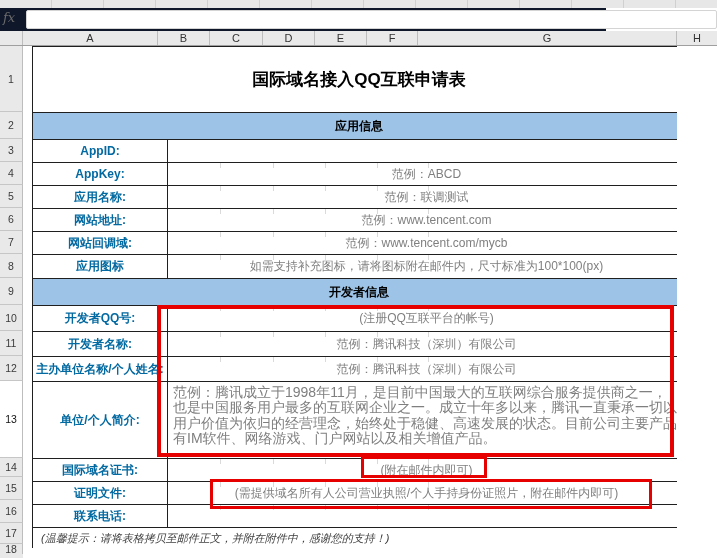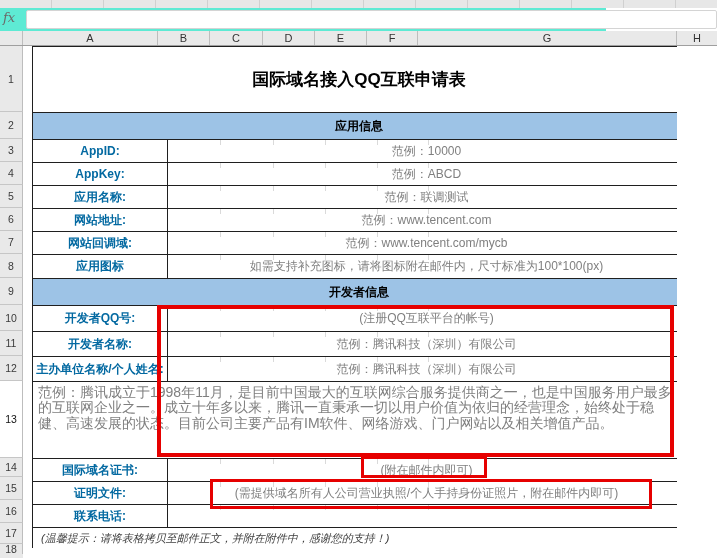--- a/index.html
+++ b/index.html
@@ -5,21 +5,21 @@
   * { margin:0; padding:0; box-sizing:border-box; }
   html,body { width:717px; height:558px; }
   body { font-family:"Liberation Sans", sans-serif; background:#fff; overflow:hidden; }
   .screen { position:relative; width:717px; height:558px; background:#fff; }
 
   
   .ribbon-strip { position:absolute; left:0; top:0; width:717px; height:8px; background:#e7e7e7;
     background-image:repeating-linear-gradient(to right, transparent 0 51px, #d0d0d0 51px 52px); }
 
   
-  .formula-bar { position:absolute; left:0; top:8px; width:606px; height:23px; background:#5eead4; }
+  .formula-bar { position:absolute; left:0; top:8px; width:606px; height:23px; background:#0f172a; }
   .fx { position:absolute; left:3px; top:2px; font-family:"DejaVu Serif", serif; font-style:italic;
     font-size:13px; color:#6a6a6a; }
   .formula-input { position:absolute; left:26px; top:2px; width:691px; height:19px; background:#fff;
     border:1px solid #d4d4d4; border-radius:2px; }
 
   
   .col-headers { position:absolute; left:0; top:31px; width:717px; height:15px; background:#e9e9e9;
     display:flex; border-bottom:1px solid #9f9f9f; }
   .corner { width:23px; height:100%; border-right:1px solid #bdbdbd; background:#e9e9e9; }
   .colh { height:100%; display:flex; align-items:center; justify-content:center; font-size:11px;
@@ -110,21 +110,20 @@
 
     <div class="ftable">
       <div class="frow title-row" style="height:66px">
         <div class="merged">国际域名接入QQ互联申请表</div>
       </div>
       <div class="frow section-row" style="height:27px">
         <div class="merged">应用信息</div>
       </div>
       <div class="frow" style="height:23px">
         <div class="lab">AppID:</div>
-        <div class="val ticks">范例：10000</div>
       </div>
       <div class="frow" style="height:23px">
         <div class="lab">AppKey:</div>
         <div class="val ticks">范例：ABCD</div>
       </div>
       <div class="frow" style="height:23px">
         <div class="lab">应用名称:</div>
         <div class="val ticks">范例：联调测试</div>
       </div>
       <div class="frow" style="height:23px">
@@ -148,20 +147,21 @@
       </div>
       <div class="frow" style="height:25px">
         <div class="lab">开发者名称:</div>
         <div class="val ticks">范例：腾讯科技（深圳）有限公司</div>
       </div>
       <div class="frow" style="height:25px">
         <div class="lab">主办单位名称/个人姓名:</div>
         <div class="val ticks">范例：腾讯科技（深圳）有限公司</div>
       </div>
       <div class="frow" style="height:77px">
+        <div class="lab">单位/个人简介:</div>
         <div class="val para">范例：腾讯成立于1998年11月，是目前中国最大的互联网综合服务提供商之一，也是中国服务用户最多的互联网企业之一。成立十年多以来，腾讯一直秉承一切以用户价值为依归的经营理念，始终处于稳健、高速发展的状态。目前公司主要产品有IM软件、网络游戏、门户网站以及相关增值产品。</div>
       </div>
       <div class="frow" style="height:23px">
         <div class="lab">国际域名证书:</div>
         <div class="val ticks">(附在邮件内即可)</div>
       </div>
       <div class="frow" style="height:23px">
         <div class="lab">证明文件:</div>
         <div class="val ticks">(需提供域名所有人公司营业执照/个人手持身份证照片，附在邮件内即可)</div>
       </div>

